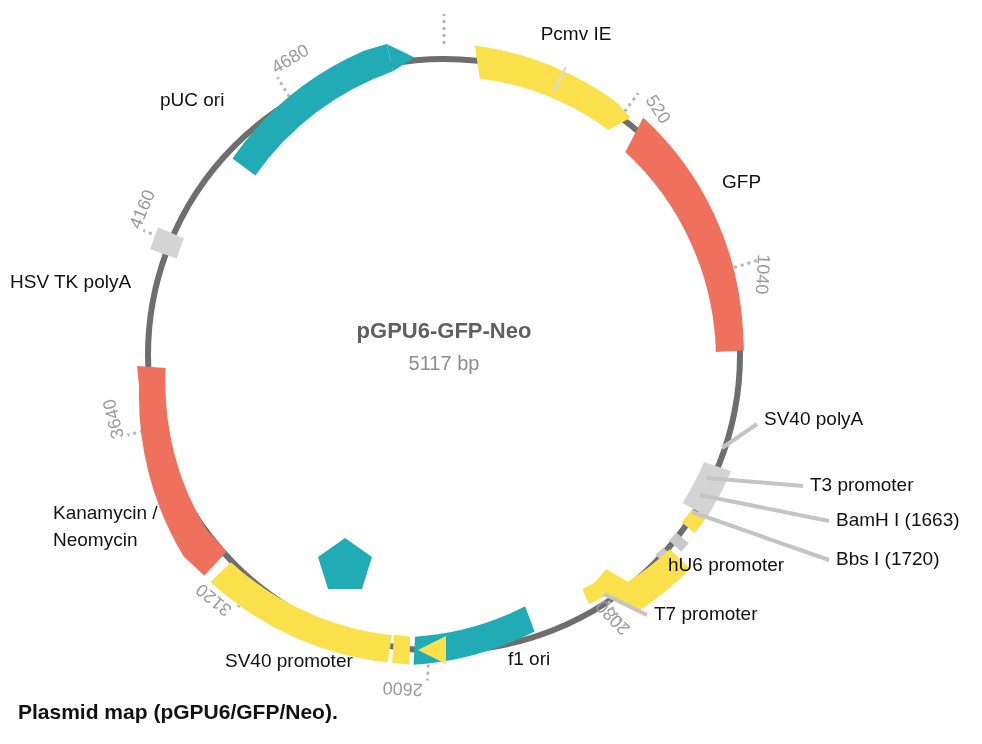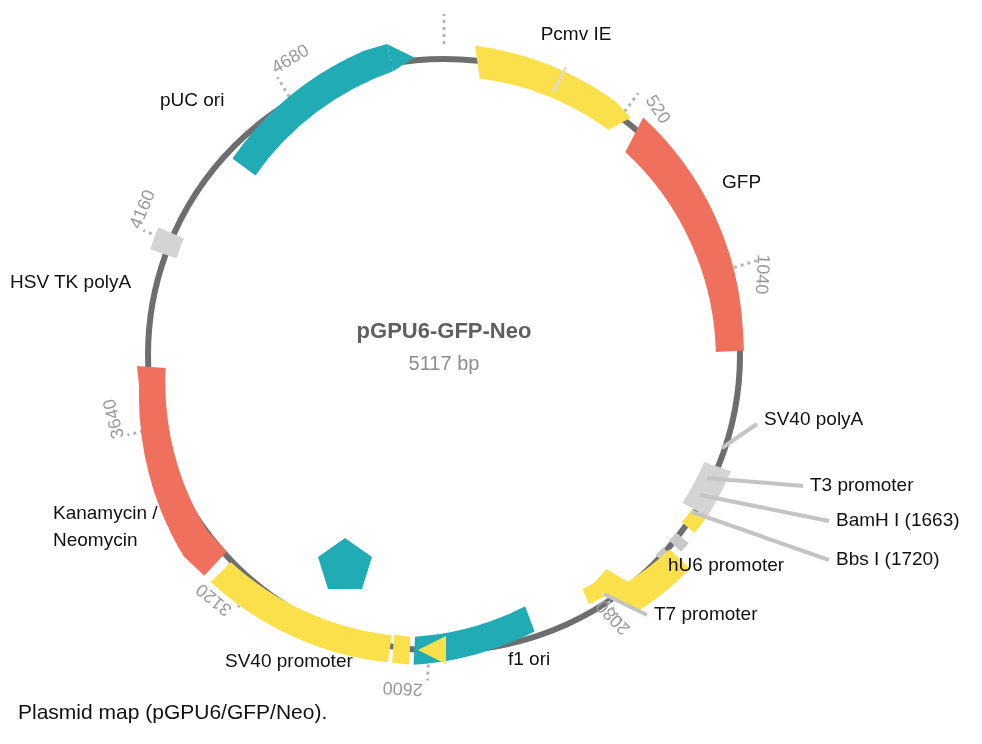--- a/index.html
+++ b/index.html
@@ -35,20 +35,21 @@
     fill:#8d8d8d;
   }
   .caption{
     position:absolute;
     left:18px;
     top:700px;
     font-family:"Liberation Sans", sans-serif;
     font-size:21px;
     color:#111111;
     white-space:nowrap;
+    font-weight:bold;
   }
 </style>
 </head>
 <body>
 
 <div id="stage">
 
   <svg id="map" viewBox="0 0 982 744">
 
     <circle cx="444" cy="355" r="296" fill="none" stroke="#6e6e6e" stroke-width="6"></circle>

